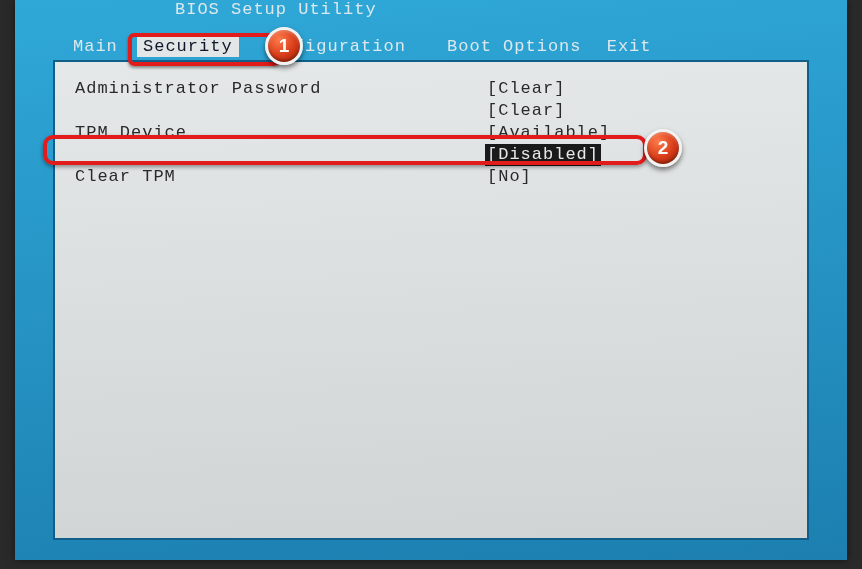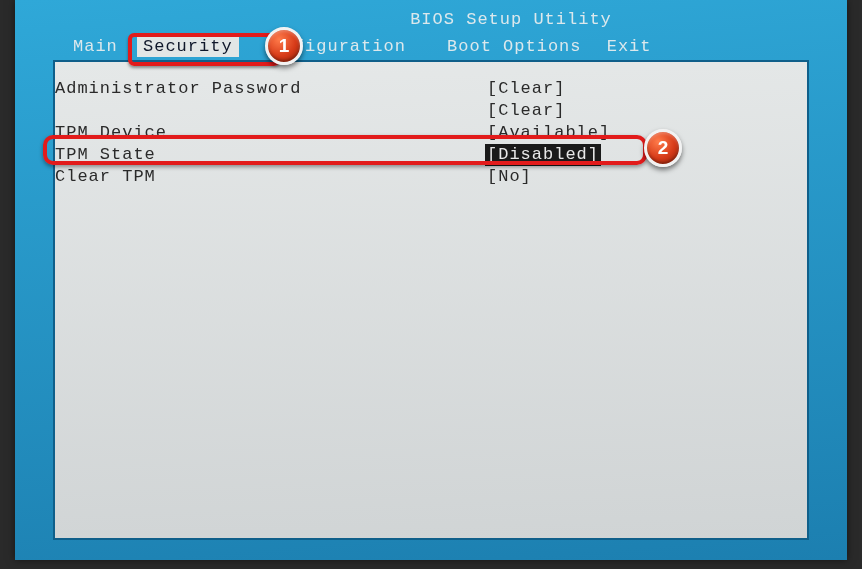--- a/index.html
+++ b/index.html
@@ -18,24 +18,24 @@
     position: absolute;
     left: 15px;
     top: 0;
     width: 832px;
     height: 560px;
     background: linear-gradient(175deg, #2fa8d8 0%, #1c7fb0 100%);
     box-shadow: 0 0 8px rgba(0,0,0,0.5);
   }
   .title {
     position: absolute;
-    top: 10px;
+    top: 0;
     left: 0;
     width: 100%;
-    text-align: center;
+    text-align: left;
     color: #dce8ec;
     text-indent: 160px;
   }
   .menu-bar {
     position: absolute;
     top: 36px;
     left: 52px;
     right: 40px;
     height: 22px;
     color: #dce8ec;
@@ -59,20 +59,21 @@
     bottom: 20px;
     background: linear-gradient(178deg, #e5e8e8 0%, #d0d4d5 100%);
     border: 2px solid #0f5f8a;
     color: #2a2a2a;
     padding-top: 16px;
   }
   .row {
     position: relative;
     height: 22px;
     line-height: 22px;
+    padding-left: 20px;
     cursor: pointer;
   }
   .row .label {
     display: inline-block;
   }
   .row .value {
     position: absolute;
     left: 430px;
     display: inline-block;
     padding: 0 2px;
@@ -149,21 +150,20 @@
     <div class="row">
       <span class="value">[Clear]</span>
     </div>
 
     <div class="row">
       <span class="label">TPM Device</span>
       <span class="value">[Available]</span>
     </div>
 
     <div class="row focused">
-      <span class="label">TPM State</span>
       <span class="value">[Disabled]</span>
     </div>
 
     <div class="row">
       <span class="label">Clear TPM</span>
       <span class="value">[No]</span>
     </div>
 
 
   </div>

